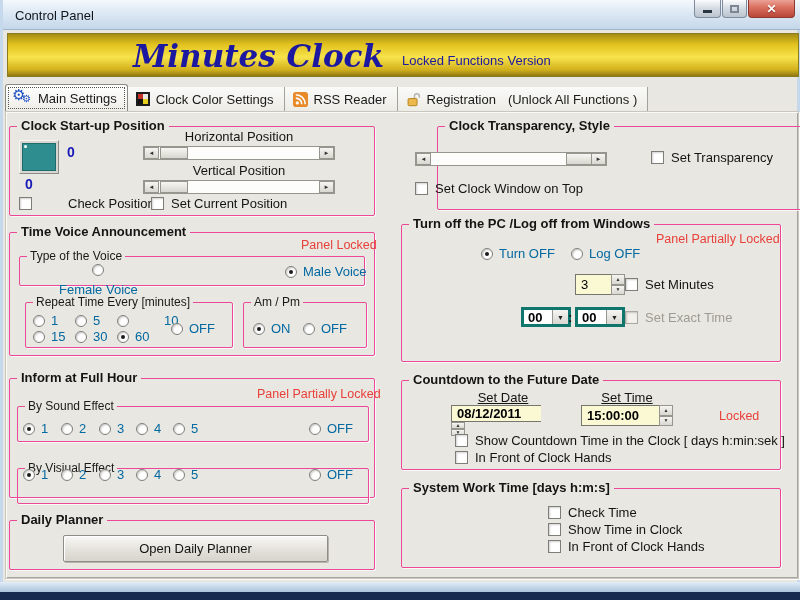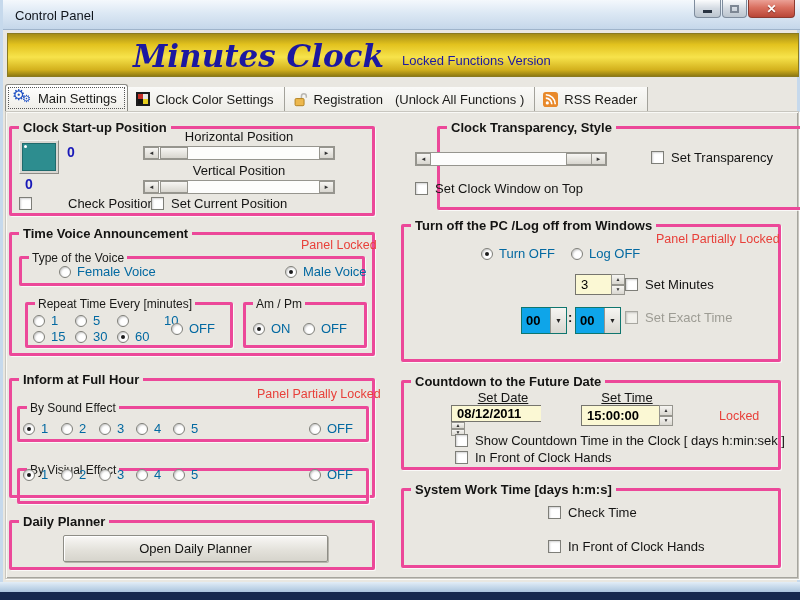--- a/index.html
+++ b/index.html
@@ -47,21 +47,21 @@
   .rss-ic, .lock-ic { width:15px; height:15px; }
 
   
   .tabpage { position:absolute; left:2px; top:111px; width:794px; height:468px;
     border:1px solid #c8c6bf;
     box-shadow:inset 1px 1px 0 #f9f9f6, inset -1px -1px 0 #a6a59e, 1px 1px 0 #fbfbf9; }
   .frame-bottom { position:absolute; left:0; top:582px; width:800px; height:10px;
     background:linear-gradient(#e2edf7,#aac4dd); }
 
   
-  .group, .subgroup { position:absolute; border:3px solid #ec4899; border-radius:2px;
+  .group, .subgroup { position:absolute; border:1px solid #ec4899; border-radius:2px;
     box-shadow:1px 1px 0 rgba(255,255,255,.75);padding-left:16px; }
   .gtitle { position:absolute; top:-9px; left:7px; background:#e9e7e1; padding:0 4px;
     font-size:13px; font-weight:bold; color:#141413; white-space:nowrap; }
   .stitle { position:absolute; top:-8px; left:7px; background:#e9e7e1; padding:0 3px;
     font-size:12px; color:#1a1a18; white-space:nowrap; }
   .red { position:absolute; font-size:12.5px; color:#e8403a; white-space:nowrap; }
 
   
   .cb { position:absolute; display:flex; align-items:center; gap:7px; font-size:13px; color:#141413; white-space:nowrap; }
   .cb .box { width:13px; height:13px; flex:0 0 13px; background:#fff; border:1px solid #7e7e78;
@@ -84,21 +84,21 @@
     border:1px solid #96958e; }
 
   .spinfield { position:absolute; display:flex; }
   .spin-val { background:#fbf8d4; border:1px solid #76756e; border-right:none; font-size:13px;
     display:flex; align-items:center; padding:0 5px; }
   .spin-val.bold { font-weight:bold; }
   .spin-btns { width:14px; display:flex; flex-direction:column; }
   .spin-btns span { flex:1; border:1px solid #96958e; background:linear-gradient(#f6f5f2,#d9d7d0);
     font-size:5px; color:#333; display:flex; align-items:center; justify-content:center; line-height:1; }
 
-  .dd { position:absolute; display:flex; border:1px solid #0f766e; background:#0ea5e9; height:27px; }
+  .dd { position:absolute; display:flex; border:3px solid #0f766e; background:#ffffff; height:20px; }
   .dd-val { font-size:13px; font-weight:bold; padding:0 4px; display:flex; align-items:center; }
   .dd-btn { width:16px; background:linear-gradient(#f6f5f2,#d9d7d0); border-left:1px solid #96958e;
     font-size:7px; color:#222; display:flex; align-items:center; justify-content:center; }
 
   .label { position:absolute; font-size:13px; color:#141413; white-space:nowrap; }
   .blue-val { position:absolute; font-size:14px; font-weight:bold; color:#1818b8; }
   .underline { text-decoration:underline; }
 
   .swatch { position:absolute; left:16px; top:140px; width:40px; height:34px;
     background:#d8d6d1; border:1px solid #f5f5f2; border-right-color:#8d8c86; border-bottom-color:#8d8c86; padding:2px; }
@@ -146,36 +146,36 @@
       <div class="tab">
         <span class="grid-ic">
           <i style="background:#c62f26"></i>
             <i style="background:#e8e8e4"></i>
             <i style="background:#141414"></i>
             <i style="background:#e6cf1d"></i>
         </span>
         <span>Clock Color Settings</span>
       </div>
       <div class="tab">
-        <svg class="lock-ic" viewBox="0 0 16 16">
-          <path d="M9 7 V4.4 a2.6 2.6 0 0 1 5.2 0 V6" fill="none" stroke="#b9b7b2" stroke-width="1.6"></path>
-          <rect x="2.2" y="7" width="9.6" height="7.6" rx="1.2" fill="#edb84e" stroke="#b07f1e"></rect>
-        </svg>
-        <span>Registration</span>
-        <span class="tab-suffix">(Unlock All Functions )</span>
-      </div>
-      <div class="tab">
         <svg class="rss-ic" viewBox="0 0 16 16">
           <rect width="16" height="16" rx="3" fill="#e8892a"></rect>
           <circle cx="4.6" cy="11.6" r="1.7" fill="#fff"></circle>
           <path d="M3 6.6 A6.4 6.4 0 0 1 9.4 13" stroke="#fff" stroke-width="1.8" fill="none"></path>
           <path d="M3 2.9 A10.2 10.2 0 0 1 13.1 13" stroke="#fff" stroke-width="1.8" fill="none"></path>
         </svg>
         <span>RSS Reader</span>
       </div>
+      <div class="tab">
+        <svg class="lock-ic" viewBox="0 0 16 16">
+          <path d="M9 7 V4.4 a2.6 2.6 0 0 1 5.2 0 V6" fill="none" stroke="#b9b7b2" stroke-width="1.6"></path>
+          <rect x="2.2" y="7" width="9.6" height="7.6" rx="1.2" fill="#edb84e" stroke="#b07f1e"></rect>
+        </svg>
+        <span>Registration</span>
+        <span class="tab-suffix">(Unlock All Functions )</span>
+      </div>
     </div>
 
     <div class="tabpage"></div>
 
     <div class="group" style="left:6px; top:126px; width:366px; height:90px;">
       <span class="gtitle">Clock Start-up Position</span>
     </div>
     <div class="swatch">
       <div class="swatch-inner">
           <span class="swatch-dot"></span>
@@ -204,21 +204,21 @@
       <span>Set Current Position</span>
     </label>
 
     <div class="group" style="left:6px; top:232px; width:366px; height:124px;">
       <span class="gtitle">Time Voice Announcement</span>
     </div>
     <span class="red" style="left:298px; top:238px;">Panel Locked</span>
     <div class="subgroup" style="left:16px; top:256px; width:346px; height:30px;">
       <span class="stitle">Type of the Voice</span>
     </div>
-    <label class="radio-item" style="left:56px; top:264px;">
+    <label class="radio-item" style="left:56px; top:264px;flex-direction:column;">
       <span class="radio"></span>
       <span>Female Voice</span>
     </label>
     <label class="radio-item" style="left:282px; top:264px;">
       <span class="radio checked"></span>
       <span>Male Voice</span>
     </label>
     <div class="subgroup" style="left:22px; top:302px; width:208px; height:46px;">
       <span class="stitle">Repeat Time Every  [minutes]</span>
     </div>
@@ -411,20 +411,24 @@
       <span>In Front of Clock Hands</span>
     </label>
 
     <div class="group" style="left:398px; top:488px; width:380px; height:80px;">
       <span class="gtitle">System Work Time [days h:m:s]</span>
     </div>
     <label class="cb" style="left:545px; top:505px;">
       <span class="box"></span>
       <span>Check Time</span>
     </label>
+    <label class="cb" style="left:545px; top:522px;">
+      <span class="box"></span>
+      <span>Show Time in Clock</span>
+    </label>
     <label class="cb" style="left:545px; top:539px;">
       <span class="box"></span>
       <span>In Front of Clock Hands</span>
     </label>
 
   </div>
 
   <div class="frame-bottom"></div>
 </div>
 

